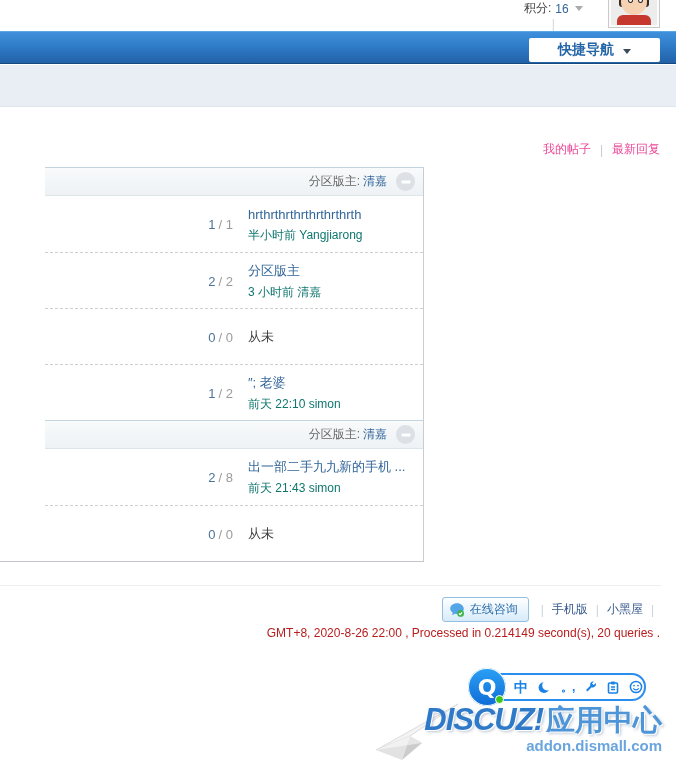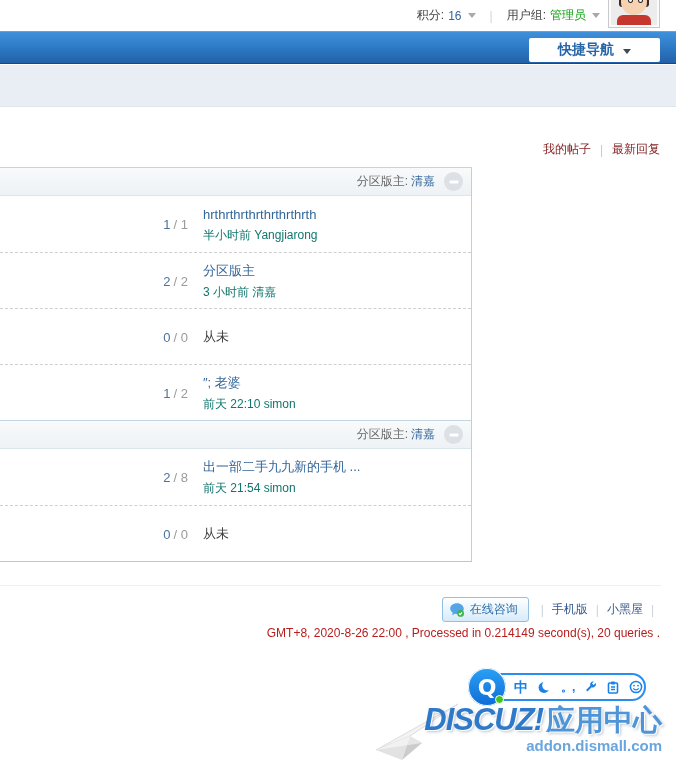--- a/index.html
+++ b/index.html
@@ -2,21 +2,21 @@
 <html><head>
 <meta charset="utf-8">
 <style>
   * { margin:0; padding:0; box-sizing:border-box; }
   html,body { background:#fff; }
   body { font-family:"Liberation Sans","DejaVu Sans",sans-serif; }
   .canvas { position:relative; width:676px; height:769px; background:#fff; overflow:hidden; }
 
   
   .topbar { position:absolute; left:0; top:0; width:676px; height:31px; background:#fff; }
-  .topbar-right { position:absolute; right:76px; top:0; height:31px; display:flex; align-items:center; font-size:12px; color:#444; }
+  .topbar-right { position:absolute; right:76px; top:0; height:31px; display:flex; align-items:center; font-size:12px; color:#444;flex-direction:column; }
   .tb-item { display:flex; align-items:center; gap:4px; cursor:pointer; }
   .tb-val-blue { color:#336699; }
   .tb-val-green { color:#12a012; }
   .caret { width:0; height:0; border-left:4px solid transparent; border-right:4px solid transparent; border-top:5px solid #a9a9a9; margin-left:2px; }
   .tb-divider { color:#d5d5d5; margin:0 14px; }
   .avatar-box { position:absolute; right:16px; top:-6px; width:52px; height:34px; background:#fbfbfb; border:1px solid #c9c9c9; padding:2px; }
   .avatar-inner { position:relative; width:100%; height:100%; background:#ececec; overflow:hidden; }
   .av-face { position:absolute; left:50%; top:-8px; transform:translateX(-50%); width:26px; height:26px; background:#f6d2b3; border-radius:50%; }
   .av-hair-l,.av-hair-r { position:absolute; top:-6px; width:7px; height:16px; background:#3a2a22; border-radius:3px; }
   .av-hair-l { left:8px; } .av-hair-r { right:8px; }
@@ -31,25 +31,25 @@
   .quicknav-btn { position:absolute; right:16px; top:6px; width:131px; height:24px; background:#fff; border-radius:2px;
     display:flex; align-items:center; justify-content:center; gap:7px; cursor:pointer; }
   .quicknav-btn .label { color:#2566a8; font-weight:bold; font-size:14px; }
   .quicknav-btn .caret { border-top-color:#3c4a5a; margin-top:2px; }
 
   
   .subband { position:absolute; left:0; top:65px; width:676px; height:42px; background:#e9eef4; border-bottom:1px solid #dfe5ec; }
 
   
   .quicklinks { position:absolute; top:141px; right:16px; font-size:12px; color:#37598c; display:flex; align-items:center; }
-  .quicklinks a { color:#7f1d1d; text-decoration:none; cursor:pointer;text-align:center; }
+  .quicklinks a { color:#ec4899; text-decoration:none; cursor:pointer;text-align:center; }
   .ql-sep { color:#c3cbd4; margin:0 9px; }
 
   
-  .panel { position:absolute; left:0; top:167px; width:472px; background:#fff; border-right:1px solid #c9cdd1; border-bottom:1px solid #c2c6ca; }
+  .panel { position:absolute; left:0; top:167px; width:424px; background:#fff; border-right:1px solid #c9cdd1; border-bottom:1px solid #c2c6ca;padding-left:45px; }
   .sec-header { height:29px; background:linear-gradient(#f8fafb,#eef2f5); border-top:1px solid #c3d5e1; border-bottom:1px solid #dbe5ec;
     display:flex; align-items:center; justify-content:flex-end; padding-right:8px; font-size:12px; }
   .mod-label { color:#666; }
   .mod-name { color:#336699; text-decoration:none; margin-left:3px; cursor:pointer; }
   .collapse-btn { width:19px; height:19px; border-radius:50%; background:#dde1e5; margin-left:9px; position:relative; cursor:pointer; }
   .collapse-btn .bar { position:absolute; left:50%; top:50%; transform:translate(-50%,-50%); width:9px; height:3px; background:#fff; border-radius:1px; }
   .rows .row { position:relative; height:56px; background:#fff; }
   .rows .row + .row { border-top:1px dashed #cfcfcf; }
   .counts { position:absolute; left:100px; width:88px; text-align:right; top:50%; transform:translateY(-50%); font-size:13px; white-space:nowrap; }
   .c-main { color:#4d7399; }
@@ -190,21 +190,21 @@
           <span class="bar"></span>
         </span>
     </div>
     <div class="rows">
       <div class="row">
         <div class="counts">
           <span class="c-main">2</span><span class="c-rest">/ 8</span>
         </div>
         <div class="info">
           <div class="title"><a>出一部二手九九新的手机 ...</a></div>
-          <div class="last">前天 21:54 simon</div>
+          <div class="last">前天 21:43 simon</div>
         </div>
       </div>
       <div class="row empty">
         <div class="counts">
           <span class="c-main">0</span><span class="c-rest">/ 0</span>
         </div>
         <div class="info">
           <div class="last">从未</div>
         </div>
       </div>

